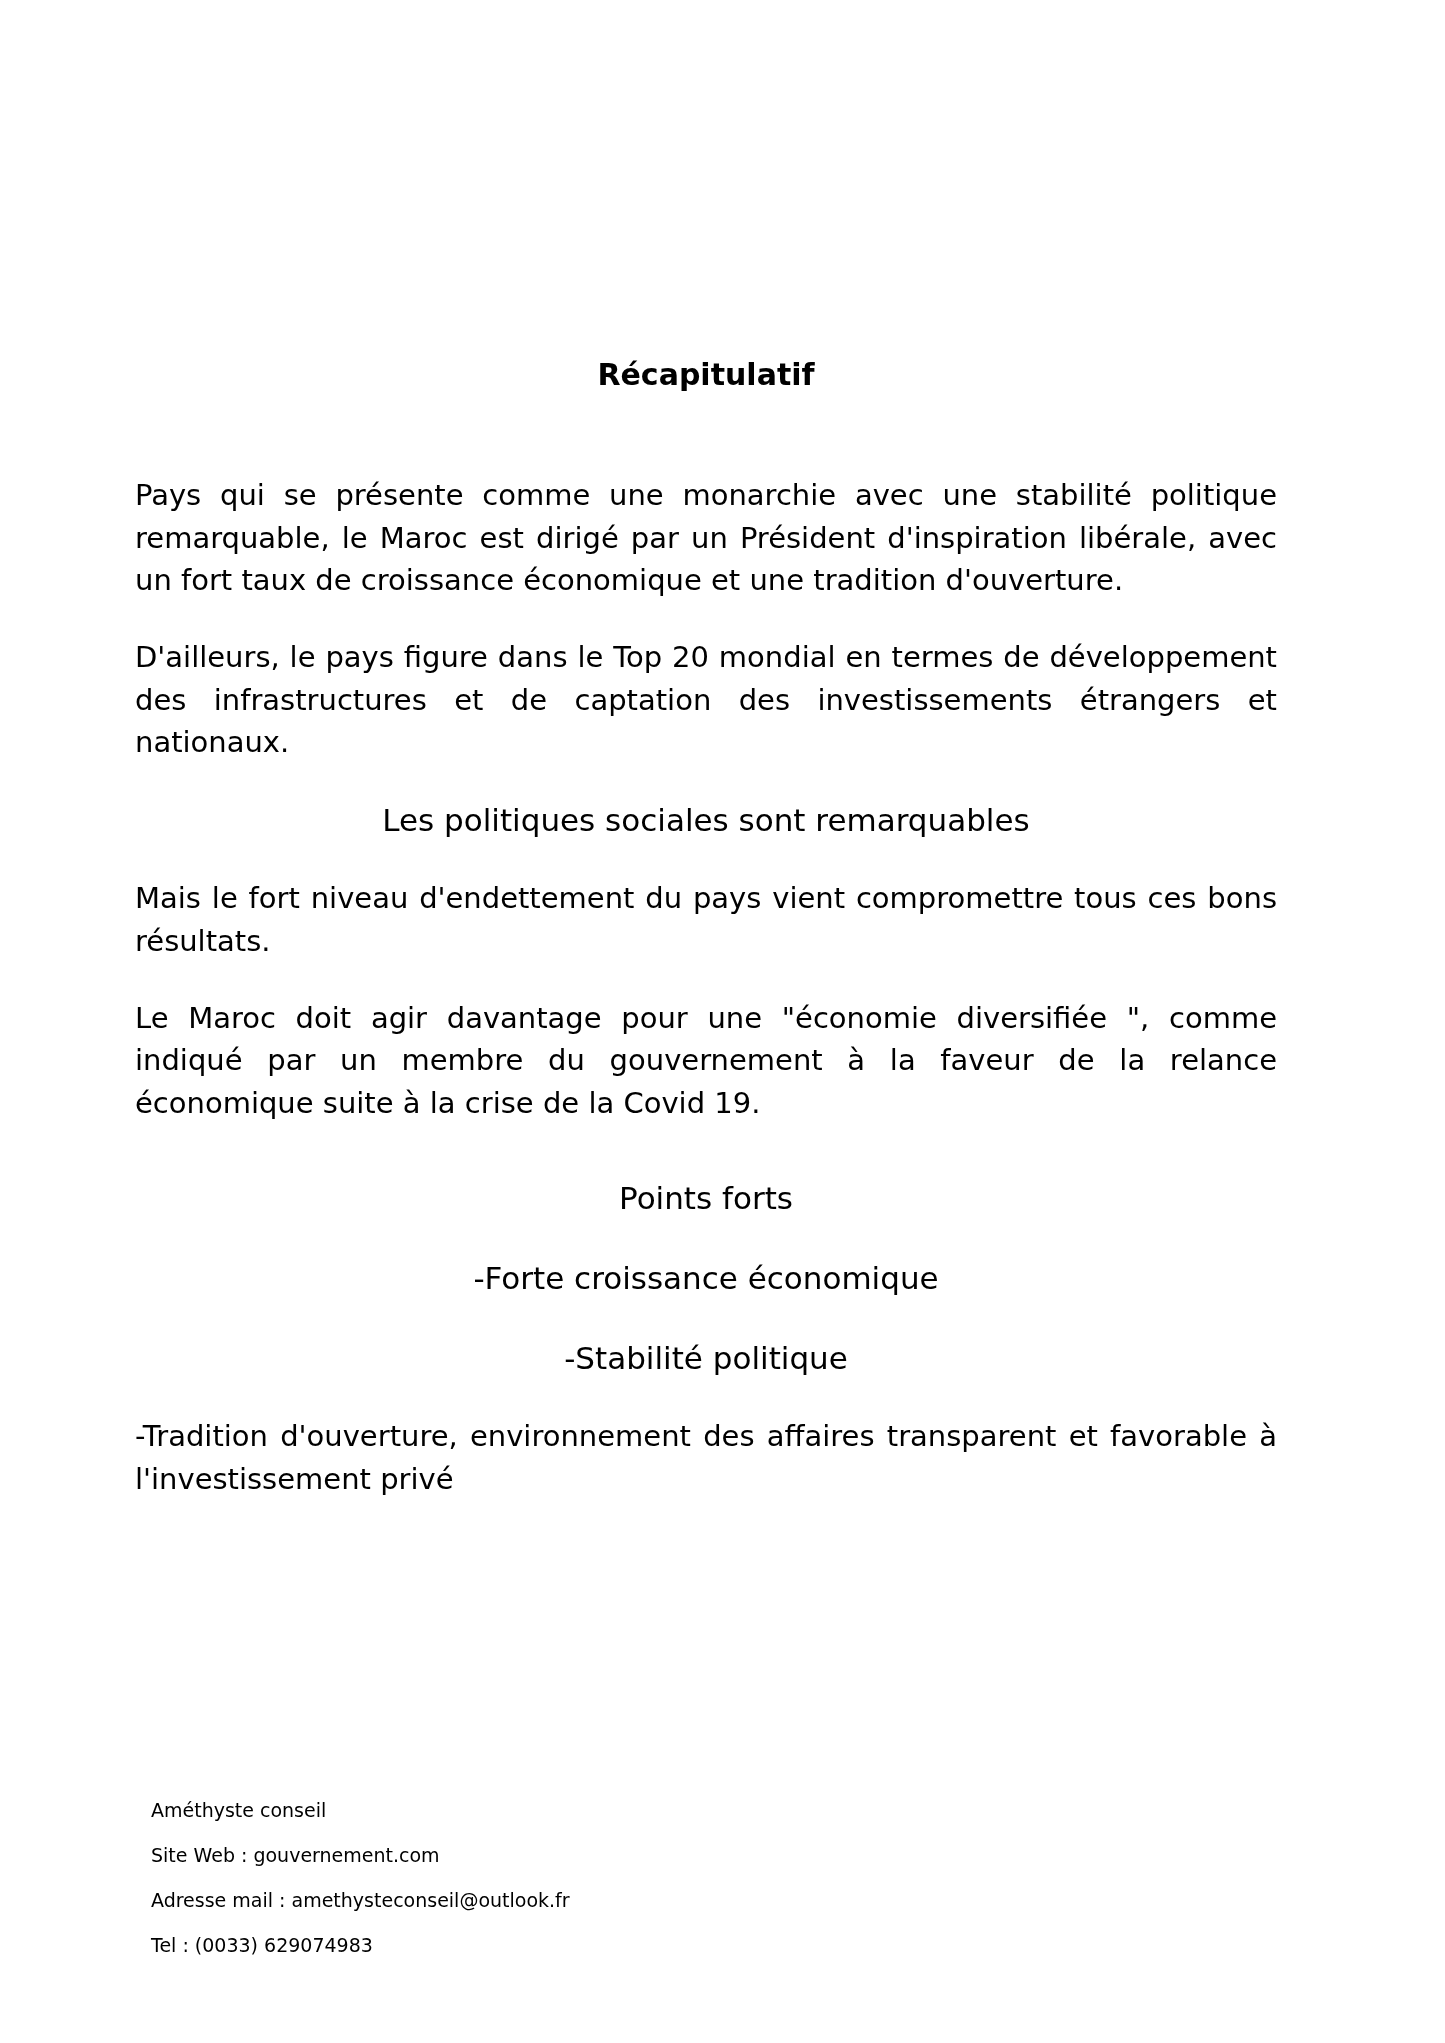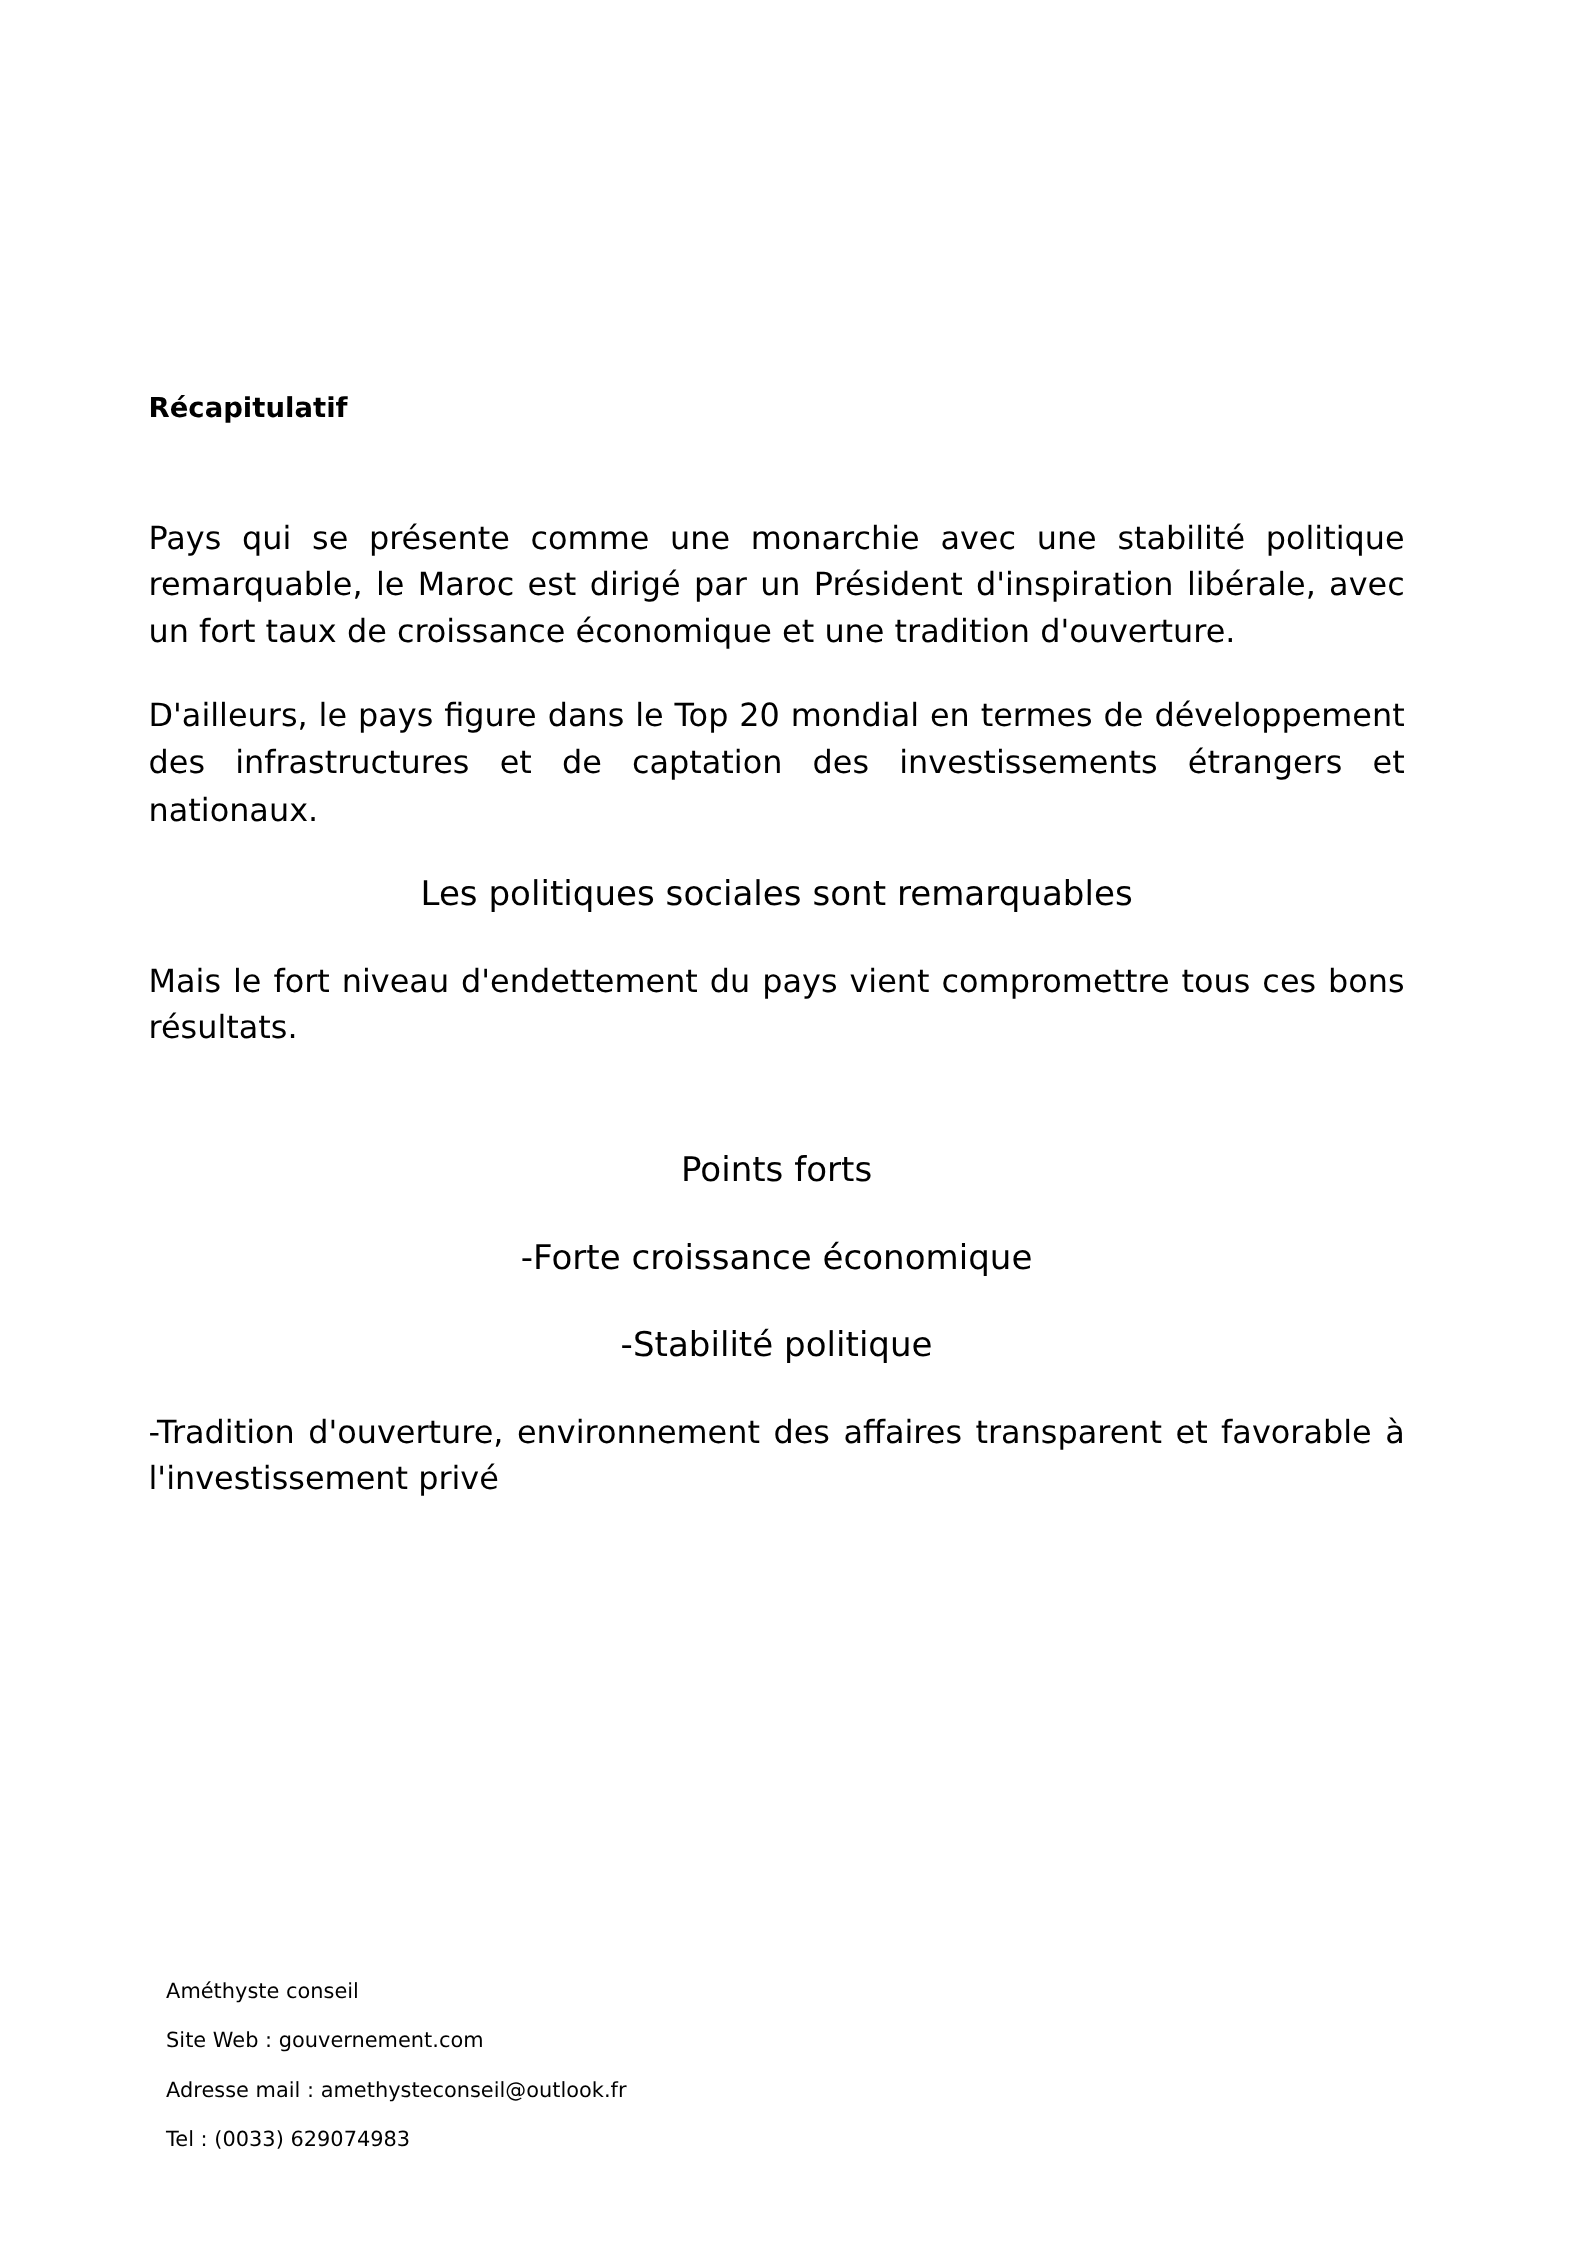--- a/index.html
+++ b/index.html
@@ -22,25 +22,25 @@
 
   
   .content {
     position: absolute;
     left: 135px;
     top: 0;
     width: 1142px;
   }
 
   .heading {
-    font-size: 25px;
+    font-size: 30px;
     line-height: 1.30;
     margin: 0;
     padding: 0;
-    text-align: left;
+    text-align: center;
     white-space: pre;
   }
 
   .para {
     font-size: 29px;
     line-height: 1.47;
     margin: 0;
     padding: 0;
     text-align: justify;
     text-justify: inter-word;
@@ -98,20 +98,21 @@
     <div class="spacer-md"></div>
 
     <p class="plain">Les politiques sociales sont remarquables</p>
 
     <div class="spacer-md"></div>
 
     <p class="para">Mais le fort niveau d'endettement du pays vient compromettre tous ces bons résultats.</p>
 
     <div class="spacer-md"></div>
 
+    <p class="para">Le Maroc doit agir davantage pour une "économie diversifiée ", comme indiqué par un membre du gouvernement à la faveur de la relance économique suite à la crise de la Covid 19.</p>
 
     <div class="spacer-lg"></div>
 
     <p class="plain">Points forts</p>
 
     <div class="spacer-md"></div>
 
     <p class="plain">-Forte croissance économique</p>
 
     <div class="spacer-md"></div>

